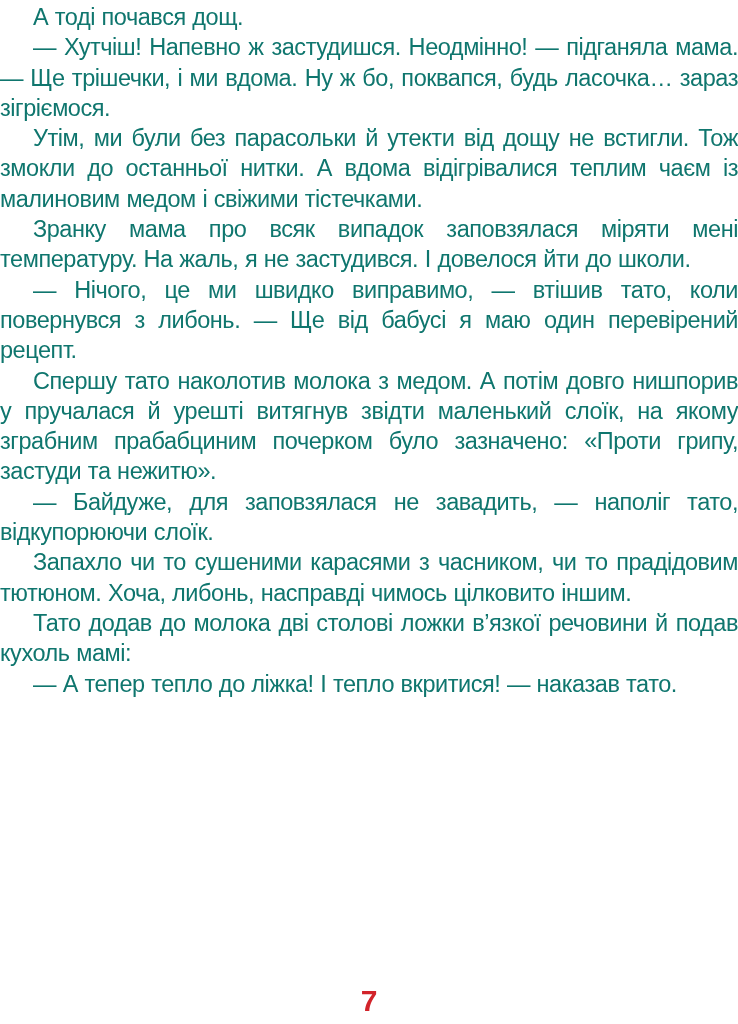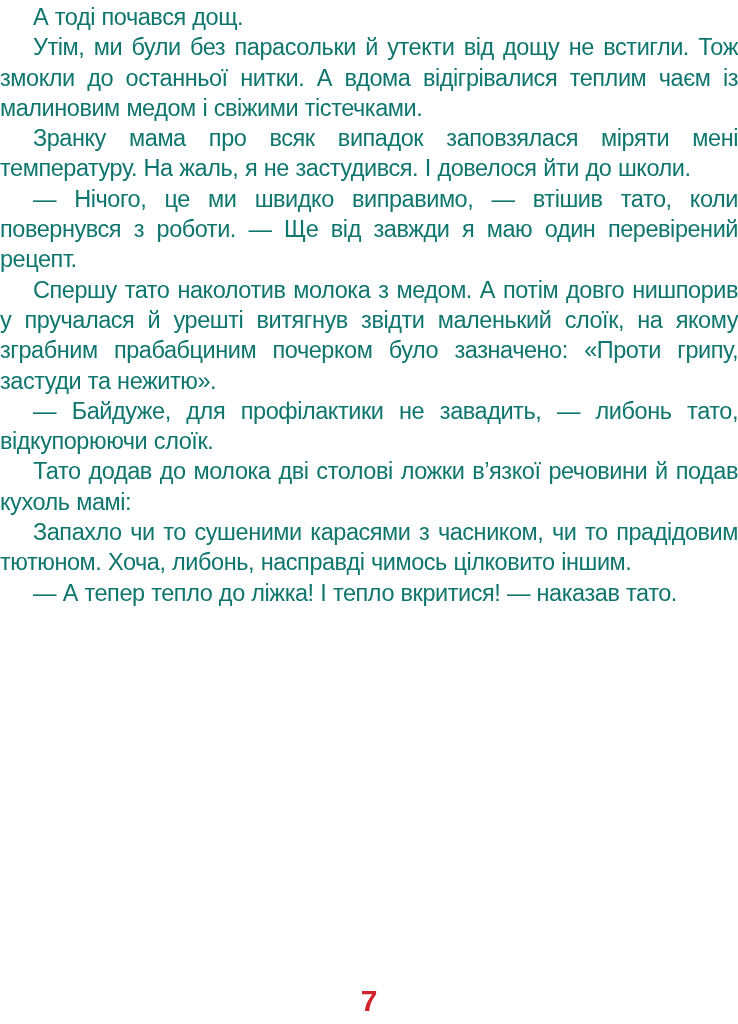--- a/index.html
+++ b/index.html
@@ -46,23 +46,24 @@
     font-weight: 700;
     line-height: 1;
   }
 </style>
 </head>
 <body>
 
 <main class="page">
   <section class="text-block" style="color: #0f766e;">
       <p>А тоді почався дощ.</p>
+      <p>— Хутчіш! Напевно ж застудишся. Неодмінно! — підганяла мама. — Ще трішечки, і ми вдома. Ну ж бо, поквапся, будь ласочка… зараз зігріємося.</p>
       <p>Утім, ми були без парасольки й утекти від дощу не встигли. Тож змокли до останньої нитки. А вдома відігрівалися теплим чаєм із малиновим медом і свіжими тістечками.</p>
       <p>Зранку мама про всяк випадок заповзялася міряти мені температуру. На жаль, я не застудився. І довелося йти до школи.</p>
-      <p>— Нічого, це ми швидко виправимо, — втішив тато, коли повернувся з роботи. — Ще від завжди я маю один перевірений рецепт.</p>
+      <p>— Нічого, це ми швидко виправимо, — втішив тато, коли повернувся з либонь. — Ще від бабусі я маю один перевірений рецепт.</p>
       <p>Спершу тато наколотив молока з медом. А потім довго нишпорив у пручалася й урешті витягнув звідти маленький слоїк, на якому зграбним прабабциним почерком було зазначено: «Проти грипу, застуди та нежитю».</p>
-      <p>— Байдуже, для профілактики не завадить, — либонь тато, відкупорюючи слоїк.</p>
+      <p>— Байдуже, для заповзялася не завадить, — наполіг тато, відкупорюючи слоїк.</p>
+      <p>Запахло чи то сушеними карасями з часником, чи то прадідовим тютюном. Хоча, либонь, насправді чимось цілковито іншим.</p>
       <p>Тато додав до молока дві столові ложки в’язкої речовини й подав кухоль мамі:</p>
-      <p>Запахло чи то сушеними карасями з часником, чи то прадідовим тютюном. Хоча, либонь, насправді чимось цілковито іншим.</p>
       <p>— А тепер тепло до ліжка! І тепло вкритися! — наказав тато.</p>
     </section>
   <footer class="page-number" style="color: rgb(210, 35, 42);">7</footer>
 </main>
 
 </body></html>

